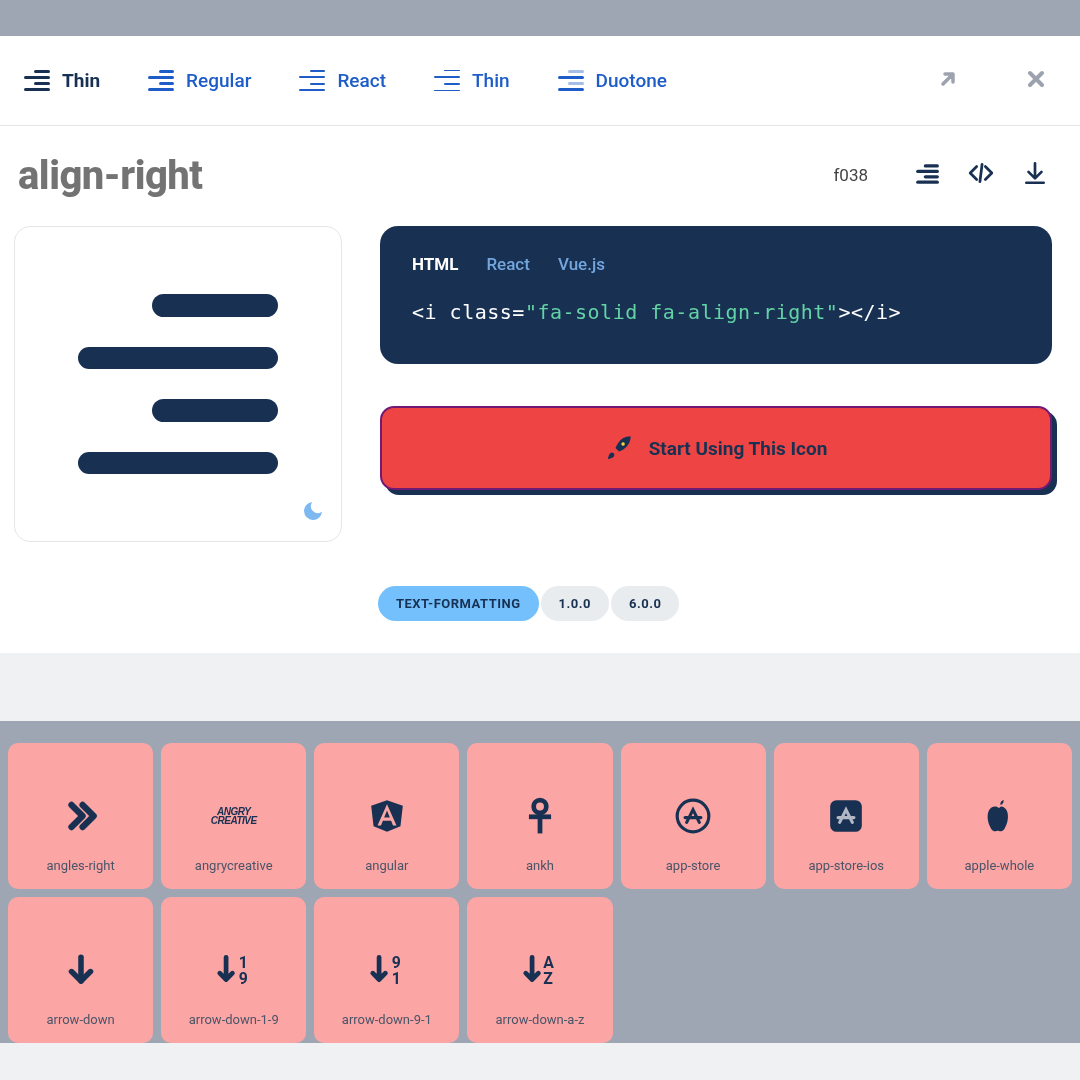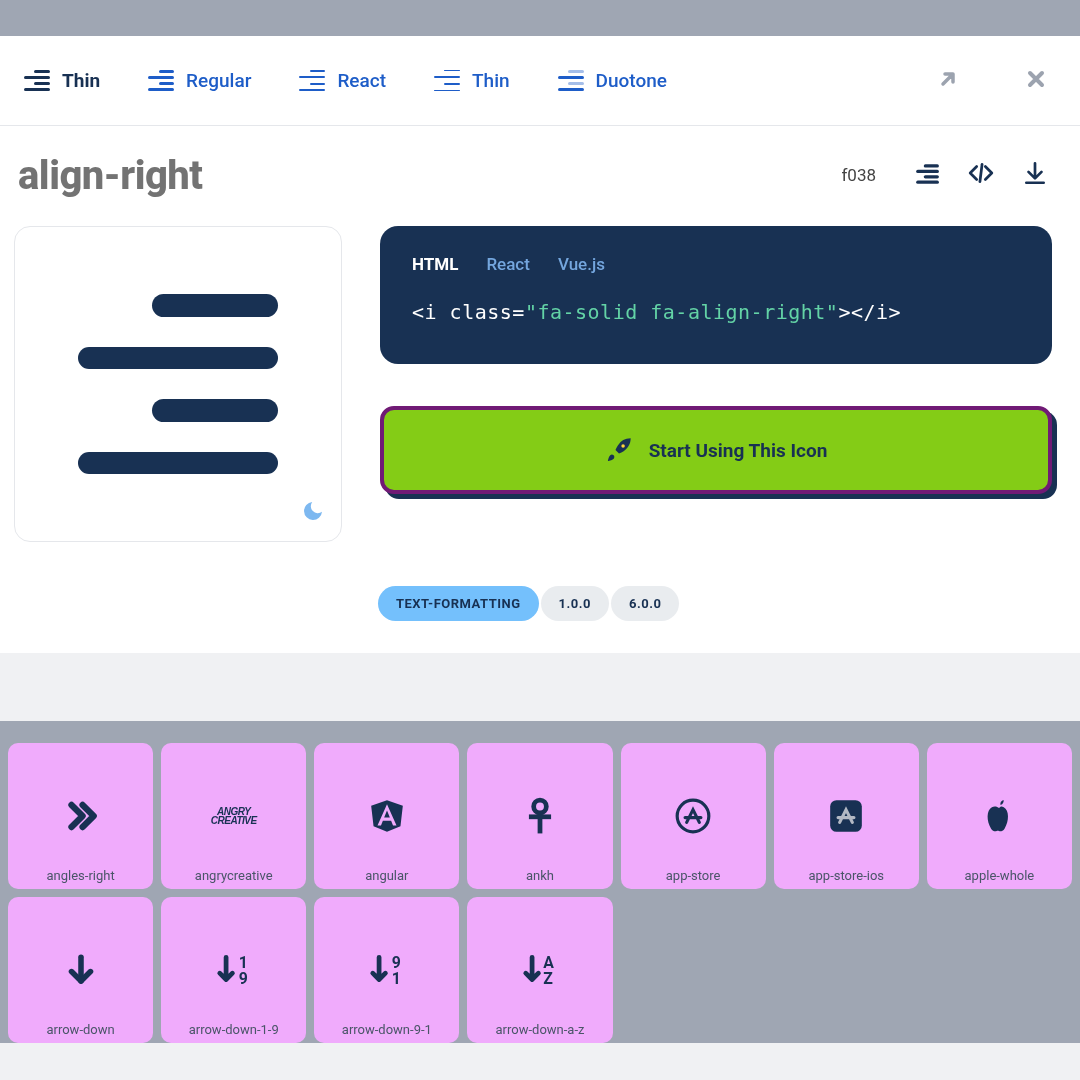--- a/index.html
+++ b/index.html
@@ -23,21 +23,21 @@
 .style-tab.duotone .style-tab-icon span:nth-child(1),
 .style-tab.duotone .style-tab-icon span:nth-child(3) { opacity: 0.4; }
 
 .tab-spacer { flex: 1; }
 .header-action { color: #9ca3af; cursor: pointer; padding: 8px; }
 .header-action svg { width: 24px; height: 24px; }
 
 .detail-header { display: flex; align-items: center; padding: 24px 18px 8px 18px; }
 .icon-title { font-size: 40px; font-weight: 800; color: #737373; letter-spacing: -0.5px; }
 .detail-header-spacer { flex: 1; }
-.unicode { font-size: 17px; color: #444; margin-right: 24px; }
+.unicode { font-size: 17px; color: #444; margin-right: 32px; }
 .mini-action { color: #183153; padding: 10px 14px; cursor: pointer; }
 .mini-action svg { width: 26px; height: 26px; }
 
 .detail-body { display: flex; gap: 38px; padding: 18px 28px 32px 14px; align-items: flex-start; }
 
 .preview { width: 328px; height: 316px; border: 1px solid #e5e7eb; border-radius: 16px; position: relative; display: flex; align-items: center; justify-content: center; }
 .preview-icon { width: 200px; height: 180px; display: flex; flex-direction: column; justify-content: center; align-items: flex-end; gap: 30px; }
 .preview-icon span { height: 26px; background: #183153; border-radius: 14px; display: block; }
 .preview-icon span:nth-child(1) { width: 63%; }
 .preview-icon span:nth-child(2) { width: 100%; }
@@ -48,35 +48,35 @@
 
 .right-col { flex: 1; display: flex; flex-direction: column; gap: 42px; }
 
 .code-panel { background: #183153; border-radius: 18px; padding: 28px 32px 40px 32px; }
 .code-tabs { display: flex; gap: 28px; margin-bottom: 26px; font-size: 17px; }
 .code-tab { color: #74a6de; cursor: pointer; font-weight: 500; }
 .code-tab.active { color: #fff; font-weight: 700; }
 .code-snippet { font-family: ui-monospace, "SF Mono", Menlo, Consolas, monospace; font-size: 20px; color: #fff; letter-spacing: 0.5px; }
 .code-snippet .cls { color: #63d3a6; }
 
-.cta-button { background: #84cc16; border: 4px solid #701a75; border-radius: 14px; padding: 26px; display: flex; align-items: center; justify-content: center; gap: 16px; cursor: pointer; box-shadow: 5px 5px 0 #183153; font-size: 19px; font-weight: 700; color: #183153; }
+.cta-button { background: #ef4444; border: 2px solid #701a75; border-radius: 14px; padding: 26px; display: flex; align-items: center; justify-content: center; gap: 16px; cursor: pointer; box-shadow: 5px 5px 0 #183153; font-size: 19px; font-weight: 700; color: #183153; }
 .cta-button svg { width: 28px; height: 28px; }
 
 .tags { padding: 12px 14px 32px 378px; display: flex; gap: 2px; }
 .tag { background: #e9ecef; color: #183153; font-size: 13px; font-weight: 700; padding: 10px 18px; border-radius: 999px; letter-spacing: 0.5px; cursor: pointer; }
 .tag.primary { background: #74c0fc; }
 
 .banner { height: 68px; background: #f0f1f3; }
 
 .grid-section { background: #9fa6b3; padding: 22px 8px 0 8px; }
 .icon-grid { display: grid; grid-template-columns: repeat(7, 1fr); gap: 8px; }
-.grid-item { background: #f0abfc; border-radius: 10px; height: 146px; display: flex; flex-direction: column; align-items: center; justify-content: center; gap: 24px; cursor: pointer; position: relative; }
+.grid-item { background: #fca5a5; border-radius: 10px; height: 146px; display: flex; flex-direction: column; align-items: center; justify-content: center; gap: 24px; cursor: pointer; position: relative; }
 .grid-icon { width: 38px; height: 38px; color: #183153; display: flex; align-items: center; justify-content: center; }
 .grid-icon svg { width: 100%; height: 100%; }
-.grid-label { font-size: 13px; color: #4a5568; position: absolute; bottom: 6px; }
+.grid-label { font-size: 13px; color: #4a5568; position: absolute; bottom: 16px; }
 
 .angrycreative-text { font-family: Arial, sans-serif; font-weight: 900; font-style: italic; font-size: 10px; line-height: 0.9; color: #183153; text-align: center; letter-spacing: -0.5px; }
 
 .apple-pay { display: flex; align-items: center; gap: 2px; color: #183153; }
 .apple-pay-text { font-size: 22px; font-weight: 500; letter-spacing: -1px; }
 </style>
 </head>
 <body>
 
 <div class="backdrop-top"></div>

